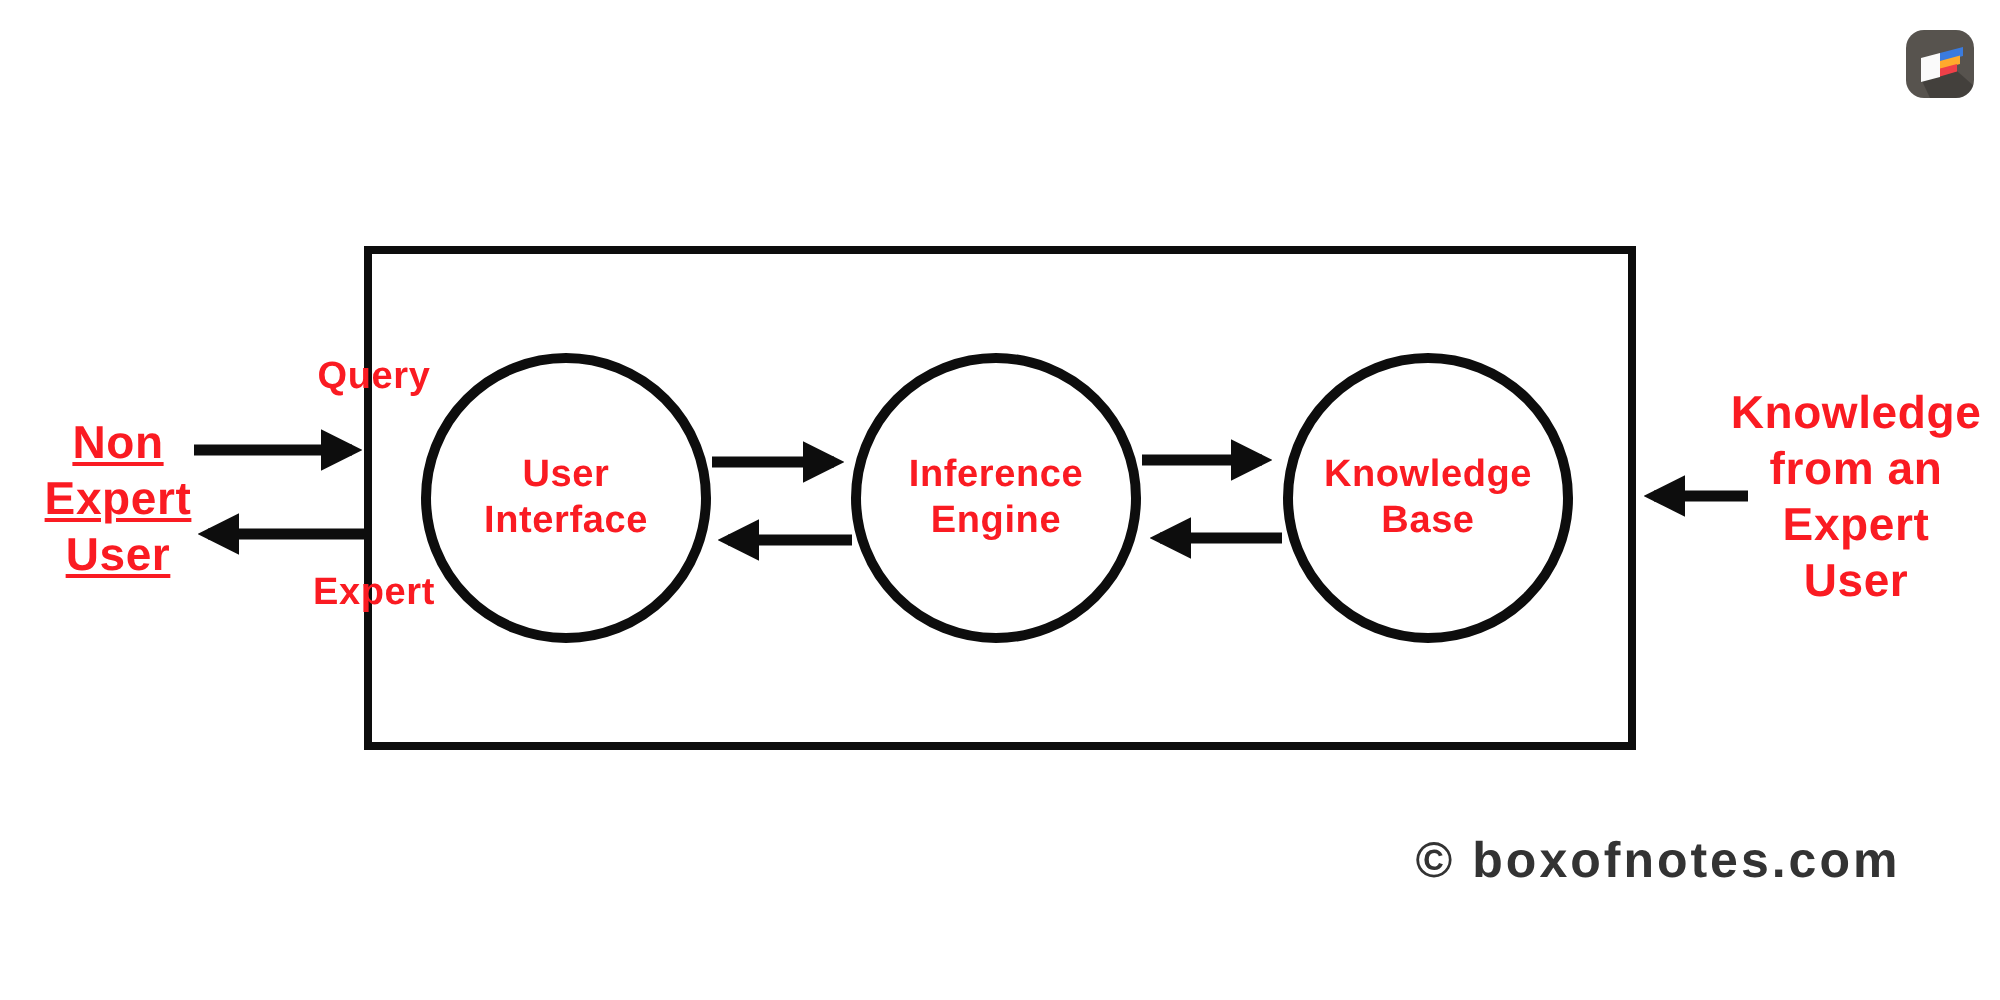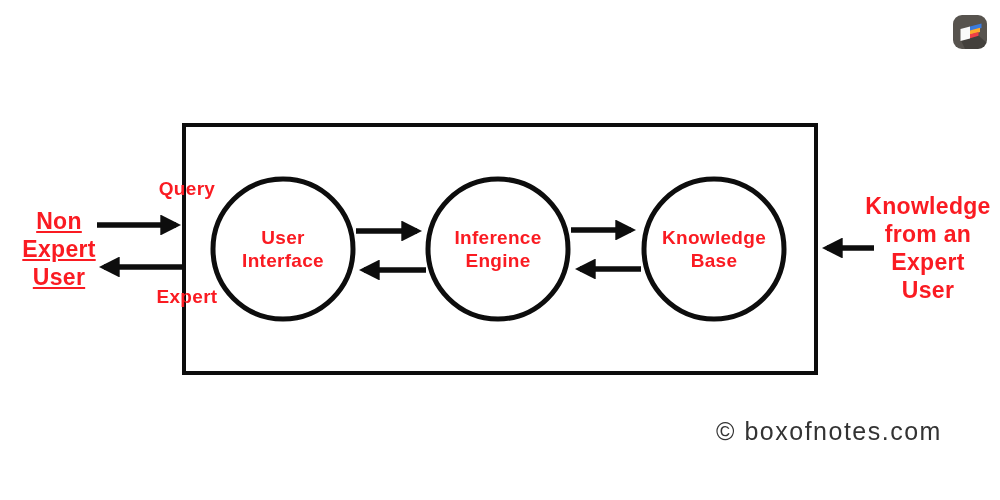--- a/index.html
+++ b/index.html
@@ -21,21 +21,21 @@
   .label{
     position:absolute;transform:translate(-50%,-50%);
     text-align:center;white-space:pre-line;font-weight:700;
     color:var(--accent-red,#fa1b22);letter-spacing:.3px;
   }
   .node-label{font-size:19px;line-height:23px;}
   .side-label{font-size:23px;line-height:28px;}
   .edge-label{font-size:19px;line-height:24px;margin-left:44px;}
   .watermark{
     position:absolute;transform:translate(-50%,-50%);
-    font-size:25px;font-weight:400;letter-spacing:1.5px;
+    font-size:25px;font-weight:700;letter-spacing:1.5px;
     color:var(--watermark-gray,#333);white-space:nowrap;
   }
   .logo{
     position:absolute;left:953px;top:15px;width:34px;height:34px;
     border-radius:9px;background:var(--logo-bg,#57534E);overflow:hidden;
   }
   .logo svg{display:block;width:34px;height:34px;}
 </style>
 </head>
 <body>

